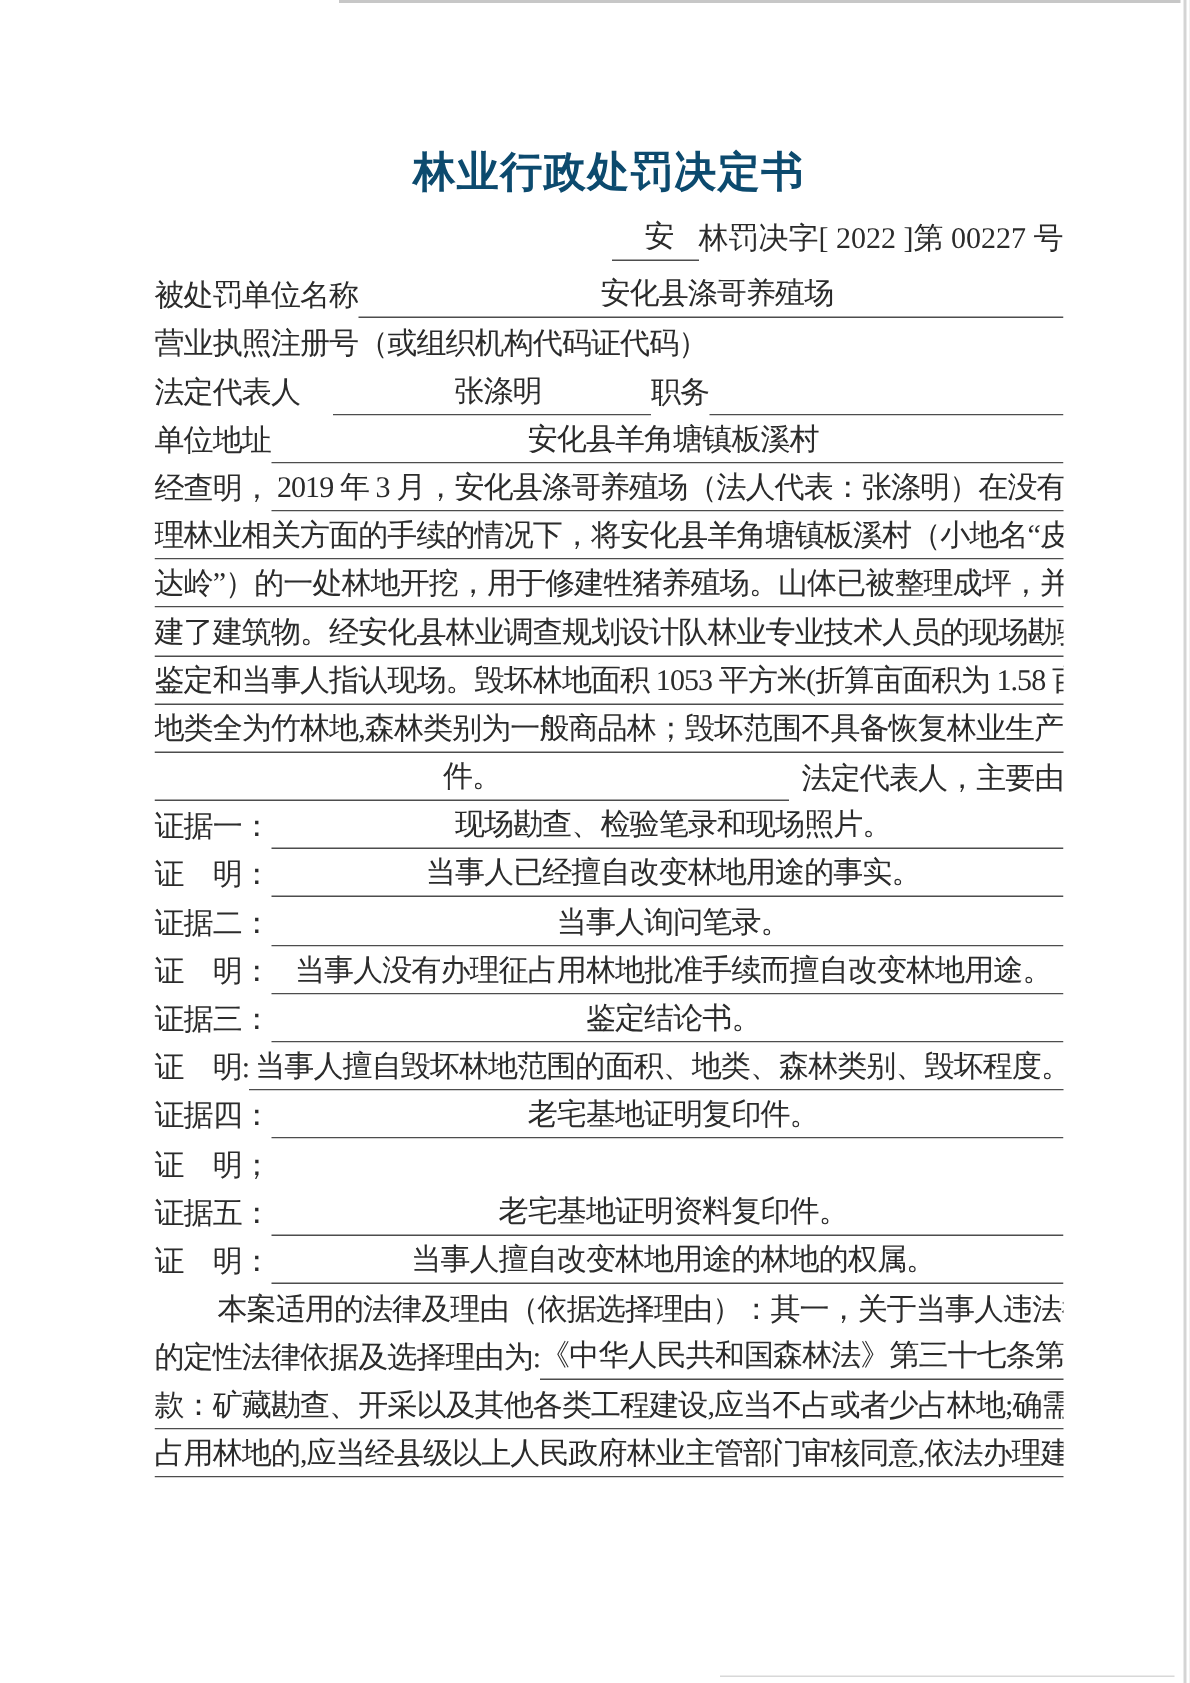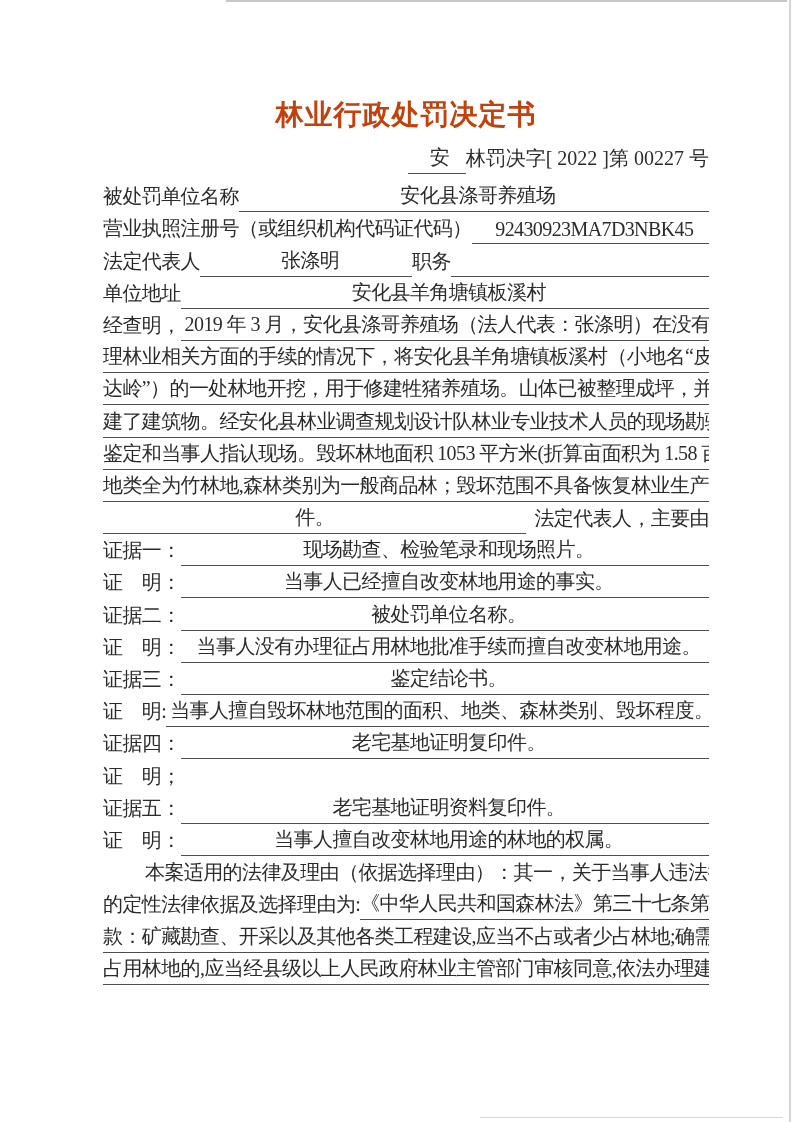--- a/index.html
+++ b/index.html
@@ -15,21 +15,21 @@
   .artifact-top{position:absolute;top:0;left:226px;right:6px;height:2px;background:#8f8f8f;opacity:.5;}
   .artifact-right{position:absolute;top:0;right:2px;width:2px;height:100%;background:#c9c9c9;opacity:.8;}
   .artifact-bottom{position:absolute;bottom:4px;left:480px;right:10px;height:1px;background:#d8d8d8;}
 
   .content{position:absolute;left:103px;right:84px;top:0;}
 
   .doc-title{
     margin-top:96px;height:40px;
     text-align:center;
     font-size:28px;font-weight:600;letter-spacing:1px;
-    color:#c2410c;
+    color:#0c4a6e;
   }
   .docnum-line{
     display:flex;justify-content:flex-end;align-items:flex-end;
     height:38px;font-size:20px;white-space:nowrap;
   }
   .docnum-line .seg{display:inline-block;padding-bottom:2px;}
   .docnum-region{border-bottom:1.4px solid #4d4d4d;padding:0 16px 2px 22px;}
 
   .lines{margin-top:6px;}
   .line{
@@ -61,25 +61,24 @@
       <span class="seg">林罚决字[ 2022 ]第 00227 号</span>
     </div>
 
     <div class="lines" id="lines-container">
         <div class="line">
           <span class="seg">被处罚单位名称</span>
           <span class="seg u grow pad">安化县涤哥养殖场</span>
         </div>
         <div class="line">
           <span class="seg">营业执照注册号（或组织机构代码证代码）</span>
-          <span class="seg u grow pad">92430923MA7D3NBK45</span>
         </div>
         <div class="line">
           <span class="seg">法定代表人</span>
-          <span class="seg u pad" style="width: 204px;">张涤明</span>
+          <span class="seg u pad" style="width: 204px; margin-left: 22px;">张涤明</span>
           <span class="seg">职务</span>
           <span class="seg u grow"></span>
         </div>
         <div class="line">
           <span class="seg">单位地址</span>
           <span class="seg u grow pad">安化县羊角塘镇板溪村</span>
         </div>
         <div class="line">
           <span class="seg">经查明，</span>
           <span class="seg u grow pads">2019 年 3 月，安化县涤哥养殖场（法人代表：张涤明）在没有办</span>
@@ -106,21 +105,21 @@
         <div class="line">
           <span class="seg">证据一：</span>
           <span class="seg u grow pad">现场勘查、检验笔录和现场照片。</span>
         </div>
         <div class="line">
           <span class="seg">证　明：</span>
           <span class="seg u grow pad">当事人已经擅自改变林地用途的事实。</span>
         </div>
         <div class="line">
           <span class="seg">证据二：</span>
-          <span class="seg u grow pad">被处罚单位名称。</span>
+          <span class="seg u grow pad">当事人询问笔录。</span>
         </div>
         <div class="line">
           <span class="seg">证　明：</span>
           <span class="seg u grow pad">当事人没有办理征占用林地批准手续而擅自改变林地用途。</span>
         </div>
         <div class="line">
           <span class="seg">证据三：</span>
           <span class="seg u grow pad">鉴定结论书。</span>
         </div>
         <div class="line">

